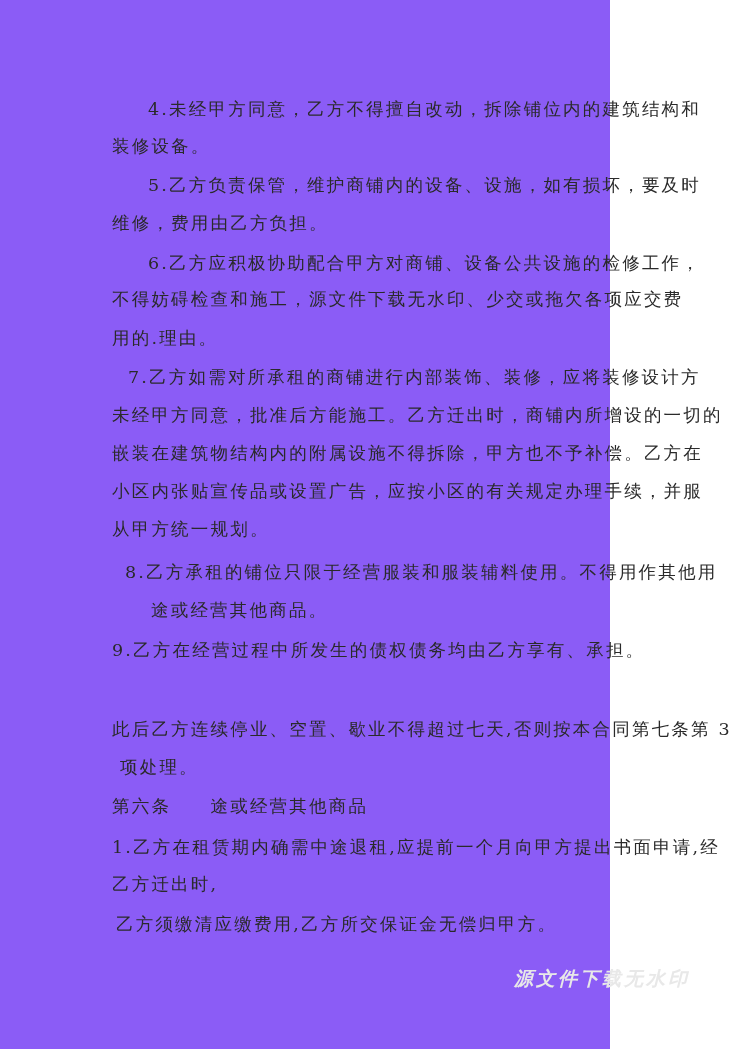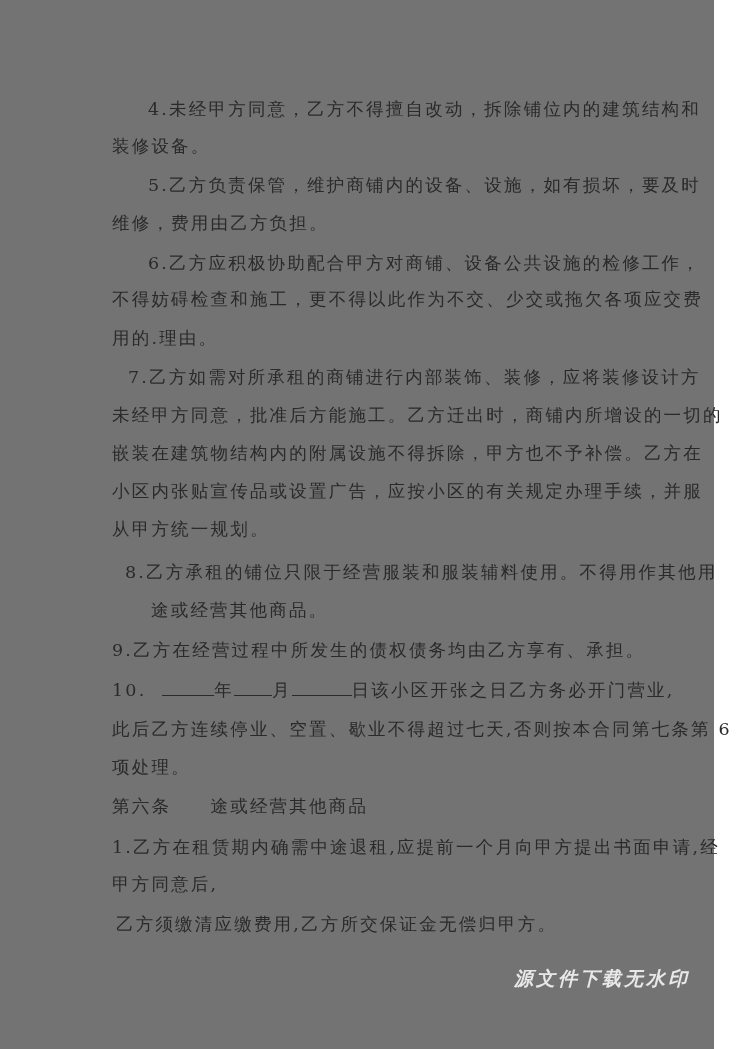--- a/index.html
+++ b/index.html
@@ -1,17 +1,17 @@
 <!DOCTYPE html>
 <html><head>
 <meta charset="utf-8">
 <style>
   html, body { margin: 0; padding: 0; background: #ffffff; }
   body { width: 742px; height: 1049px; position: relative; overflow: hidden; }
-  .page { position: absolute; left: 0; top: 0; width: 714px; height: 1049px; background: #737373; }
+  .page { position: absolute; left: 0; top: 0; width: 610px; height: 1049px; background: #8b5cf6; }
   .line {
     position: absolute;
     font-family: "DejaVu Serif", "Liberation Serif", serif;
     font-size: 17.5px;
     color: #2a2a2a;
     white-space: nowrap;
     letter-spacing: 2.2px;
     line-height: 22px;
   }
   .blank { display: inline-block; border-bottom: 1.3px solid #2a2a2a; height: 16px; vertical-align: baseline; }
@@ -29,37 +29,33 @@
 </head>
 <body>
 
 <div class="page">
   <div id="lines">
       <div class="line" style="left: 148px; top: 98px;">4.未经甲方同意，乙方不得擅自改动，拆除铺位内的建筑结构和</div>
       <div class="line" style="left: 112px; top: 135px;">装修设备。</div>
       <div class="line" style="left: 148px; top: 174px;">5.乙方负责保管，维护商铺内的设备、设施，如有损坏，要及时</div>
       <div class="line" style="left: 112px; top: 212px;">维修，费用由乙方负担。</div>
       <div class="line" style="left: 148px; top: 252px;">6.乙方应积极协助配合甲方对商铺、设备公共设施的检修工作，</div>
-      <div class="line" style="left: 112px; top: 288px;">不得妨碍检查和施工，更不得以此作为不交、少交或拖欠各项应交费</div>
+      <div class="line" style="left: 112px; top: 288px;">不得妨碍检查和施工，源文件下载无水印、少交或拖欠各项应交费</div>
       <div class="line" style="left: 112px; top: 327px;">用的.理由。</div>
       <div class="line" style="left: 128px; top: 366px;">7.乙方如需对所承租的商铺进行内部装饰、装修，应将装修设计方</div>
       <div class="line" style="left: 112px; top: 404px;">未经甲方同意，批准后方能施工。乙方迁出时，商铺内所增设的一切的</div>
       <div class="line" style="left: 112px; top: 442px;">嵌装在建筑物结构内的附属设施不得拆除，甲方也不予补偿。乙方在</div>
       <div class="line" style="left: 112px; top: 480px;">小区内张贴宣传品或设置广告，应按小区的有关规定办理手续，并服</div>
       <div class="line" style="left: 112px; top: 518px; text-align: center;">从甲方统一规划。</div>
       <div class="line" style="left: 112px; top: 561px; margin-left: 13px;">8.乙方承租的铺位只限于经营服装和服装辅料使用。不得用作其他用</div>
       <div class="line" style="left: 112px; top: 599px; margin-left: 39px;">途或经营其他商品。</div>
       <div class="line" style="left: 112px; top: 639px;">9.乙方在经营过程中所发生的债权债务均由乙方享有、承担。</div>
-      <div class="line" style="left: 112px; top: 718px;">此后乙方连续停业、空置、歇业不得超过七天,否则按本合同第七条第 6</div>
-      <div class="line" style="left: 112px; top: 756px;">项处理。</div>
+      <div class="line" style="left: 112px; top: 718px;">此后乙方连续停业、空置、歇业不得超过七天,否则按本合同第七条第 3</div>
+      <div class="line" style="left: 120px; top: 756px;">项处理。</div>
       <div class="line" style="left: 112px; top: 795px;">第六条　　途或经营其他商品</div>
       <div class="line" style="left: 112px; top: 836px;">1.乙方在租赁期内确需中途退租,应提前一个月向甲方提出书面申请,经</div>
-      <div class="line" style="left: 112px; top: 873px;">甲方同意后,</div>
+      <div class="line" style="left: 112px; top: 873px;">乙方迁出时,</div>
       <div class="line" style="left: 116px; top: 913px;">乙方须缴清应缴费用,乙方所交保证金无偿归甲方。</div>
     </div>
 
-  <div class="line" style="left:112px; top:679px;">
-    <span>10.</span>
-    <span class="blank" style="width:52px; margin-left:8px;"></span><span>年</span><span class="blank" style="width:38px;"></span><span>月</span><span class="blank" style="width:60px;"></span><span>日该小区开张之日乙方务必开门营业,</span>
-  </div>
 
   <div class="wm2">源文件下载无水印</div>
 </div>
 
 </body></html>

